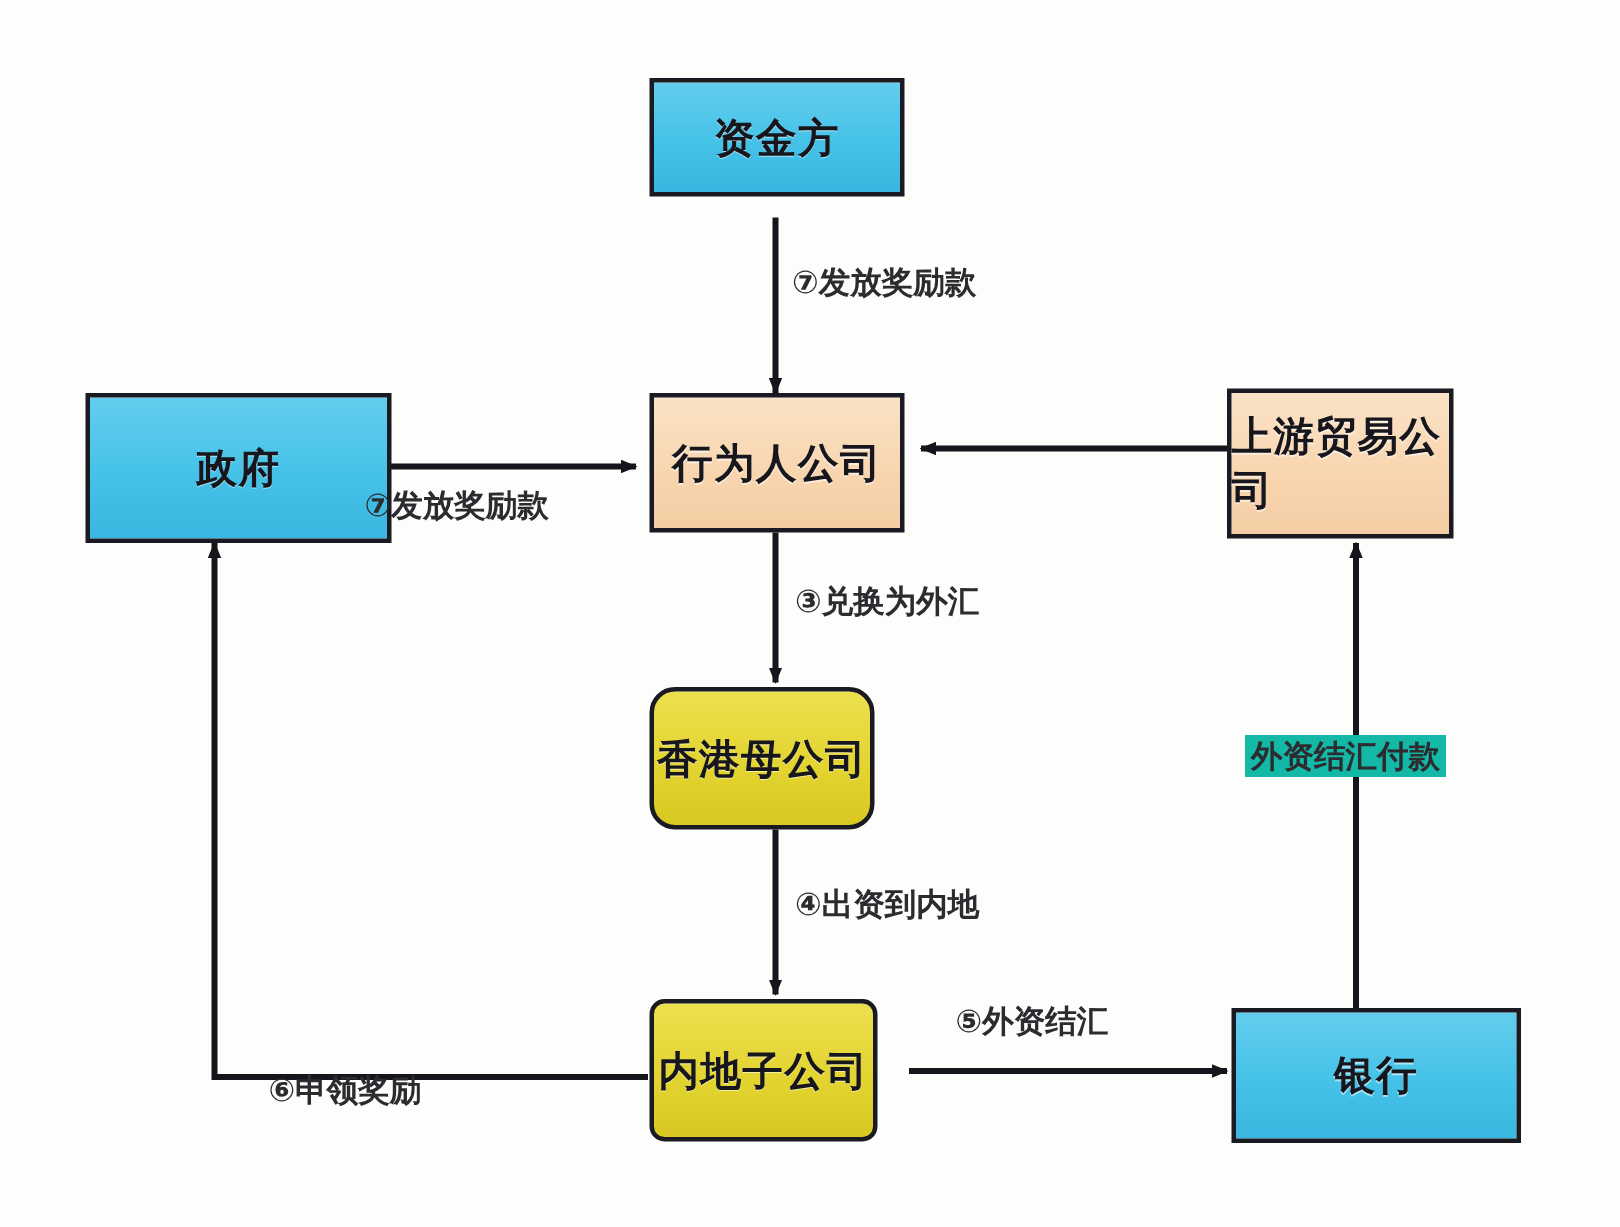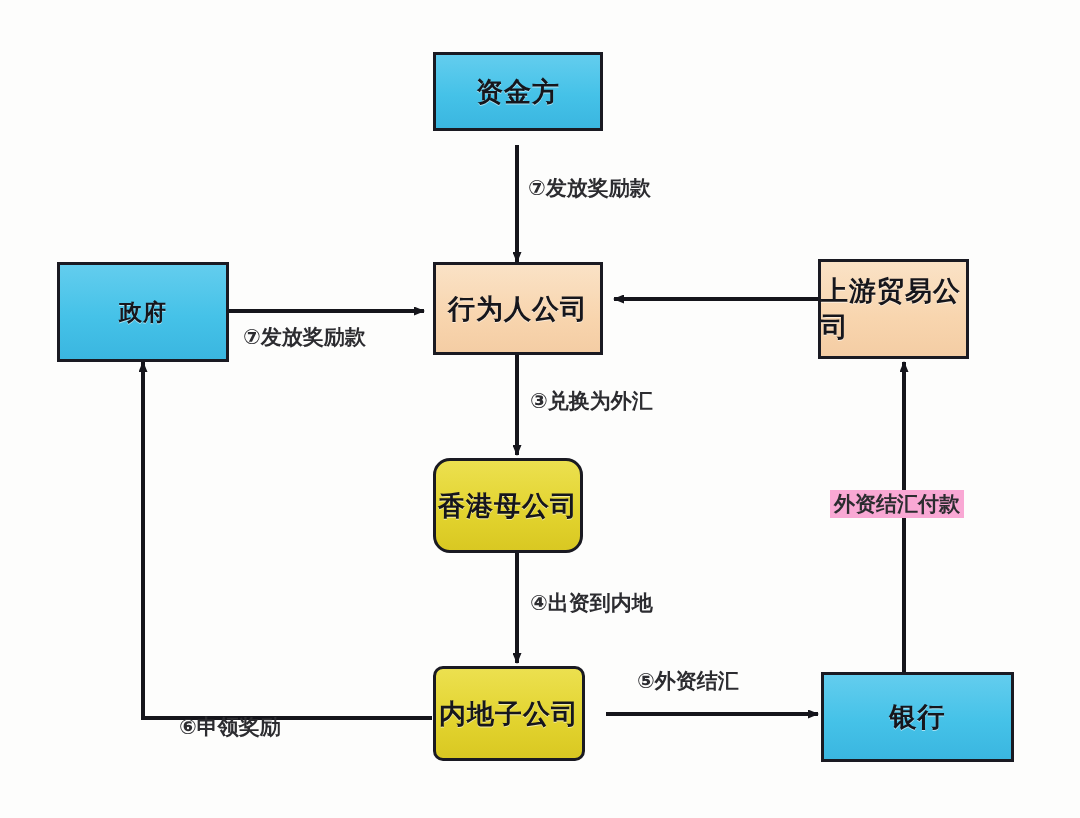--- a/index.html
+++ b/index.html
@@ -50,21 +50,21 @@
   .edge-label {
     position: absolute;
     font-size: 21px;
     font-weight: bold;
     color: #2c2c30;
     white-space: nowrap;
     z-index: 4;
     background: transparent;
   }
   .edge-label.on-line {
-    background: #f9a8d4;
+    background: #14b8a6;
     padding: 0 4px;
   }
 </style>
 </head>
 <body>
 
 <div id="diagram-root">
 
   <svg id="edge-layer" viewBox="0 0 1080 818" width="1080" height="818" xmlns="http://www.w3.org/2000/svg">
     <defs>
@@ -103,21 +103,21 @@
 
     <g>
       <path d="M904,672 L904,362" stroke="#15151b" stroke-width="4" fill="none" marker-end="url(#arrowhead)"></path>
     </g>
   </svg>
 
   <div class="node node-blue" style="left:433px; top:52px; width:170px; height:79px; font-size:27px;">
     <span>资金方</span>
   </div>
 
-  <div class="node node-blue" style="left:57px; top:262px; width:172px; height:100px; font-size:23px;">
+  <div class="node node-blue" style="left:57px; top:262px; width:204px; height:100px; font-size:27px;">
     <span>政府</span>
   </div>
 
   <div class="node node-orange" style="left:433px; top:262px; width:170px; height:93px; font-size:27px;">
     <span>行为人公司</span>
   </div>
 
   <div class="node node-orange" style="left:818px; top:259px; width:151px; height:100px; font-size:27px;">
     <span>上游贸易公司</span>
   </div>

